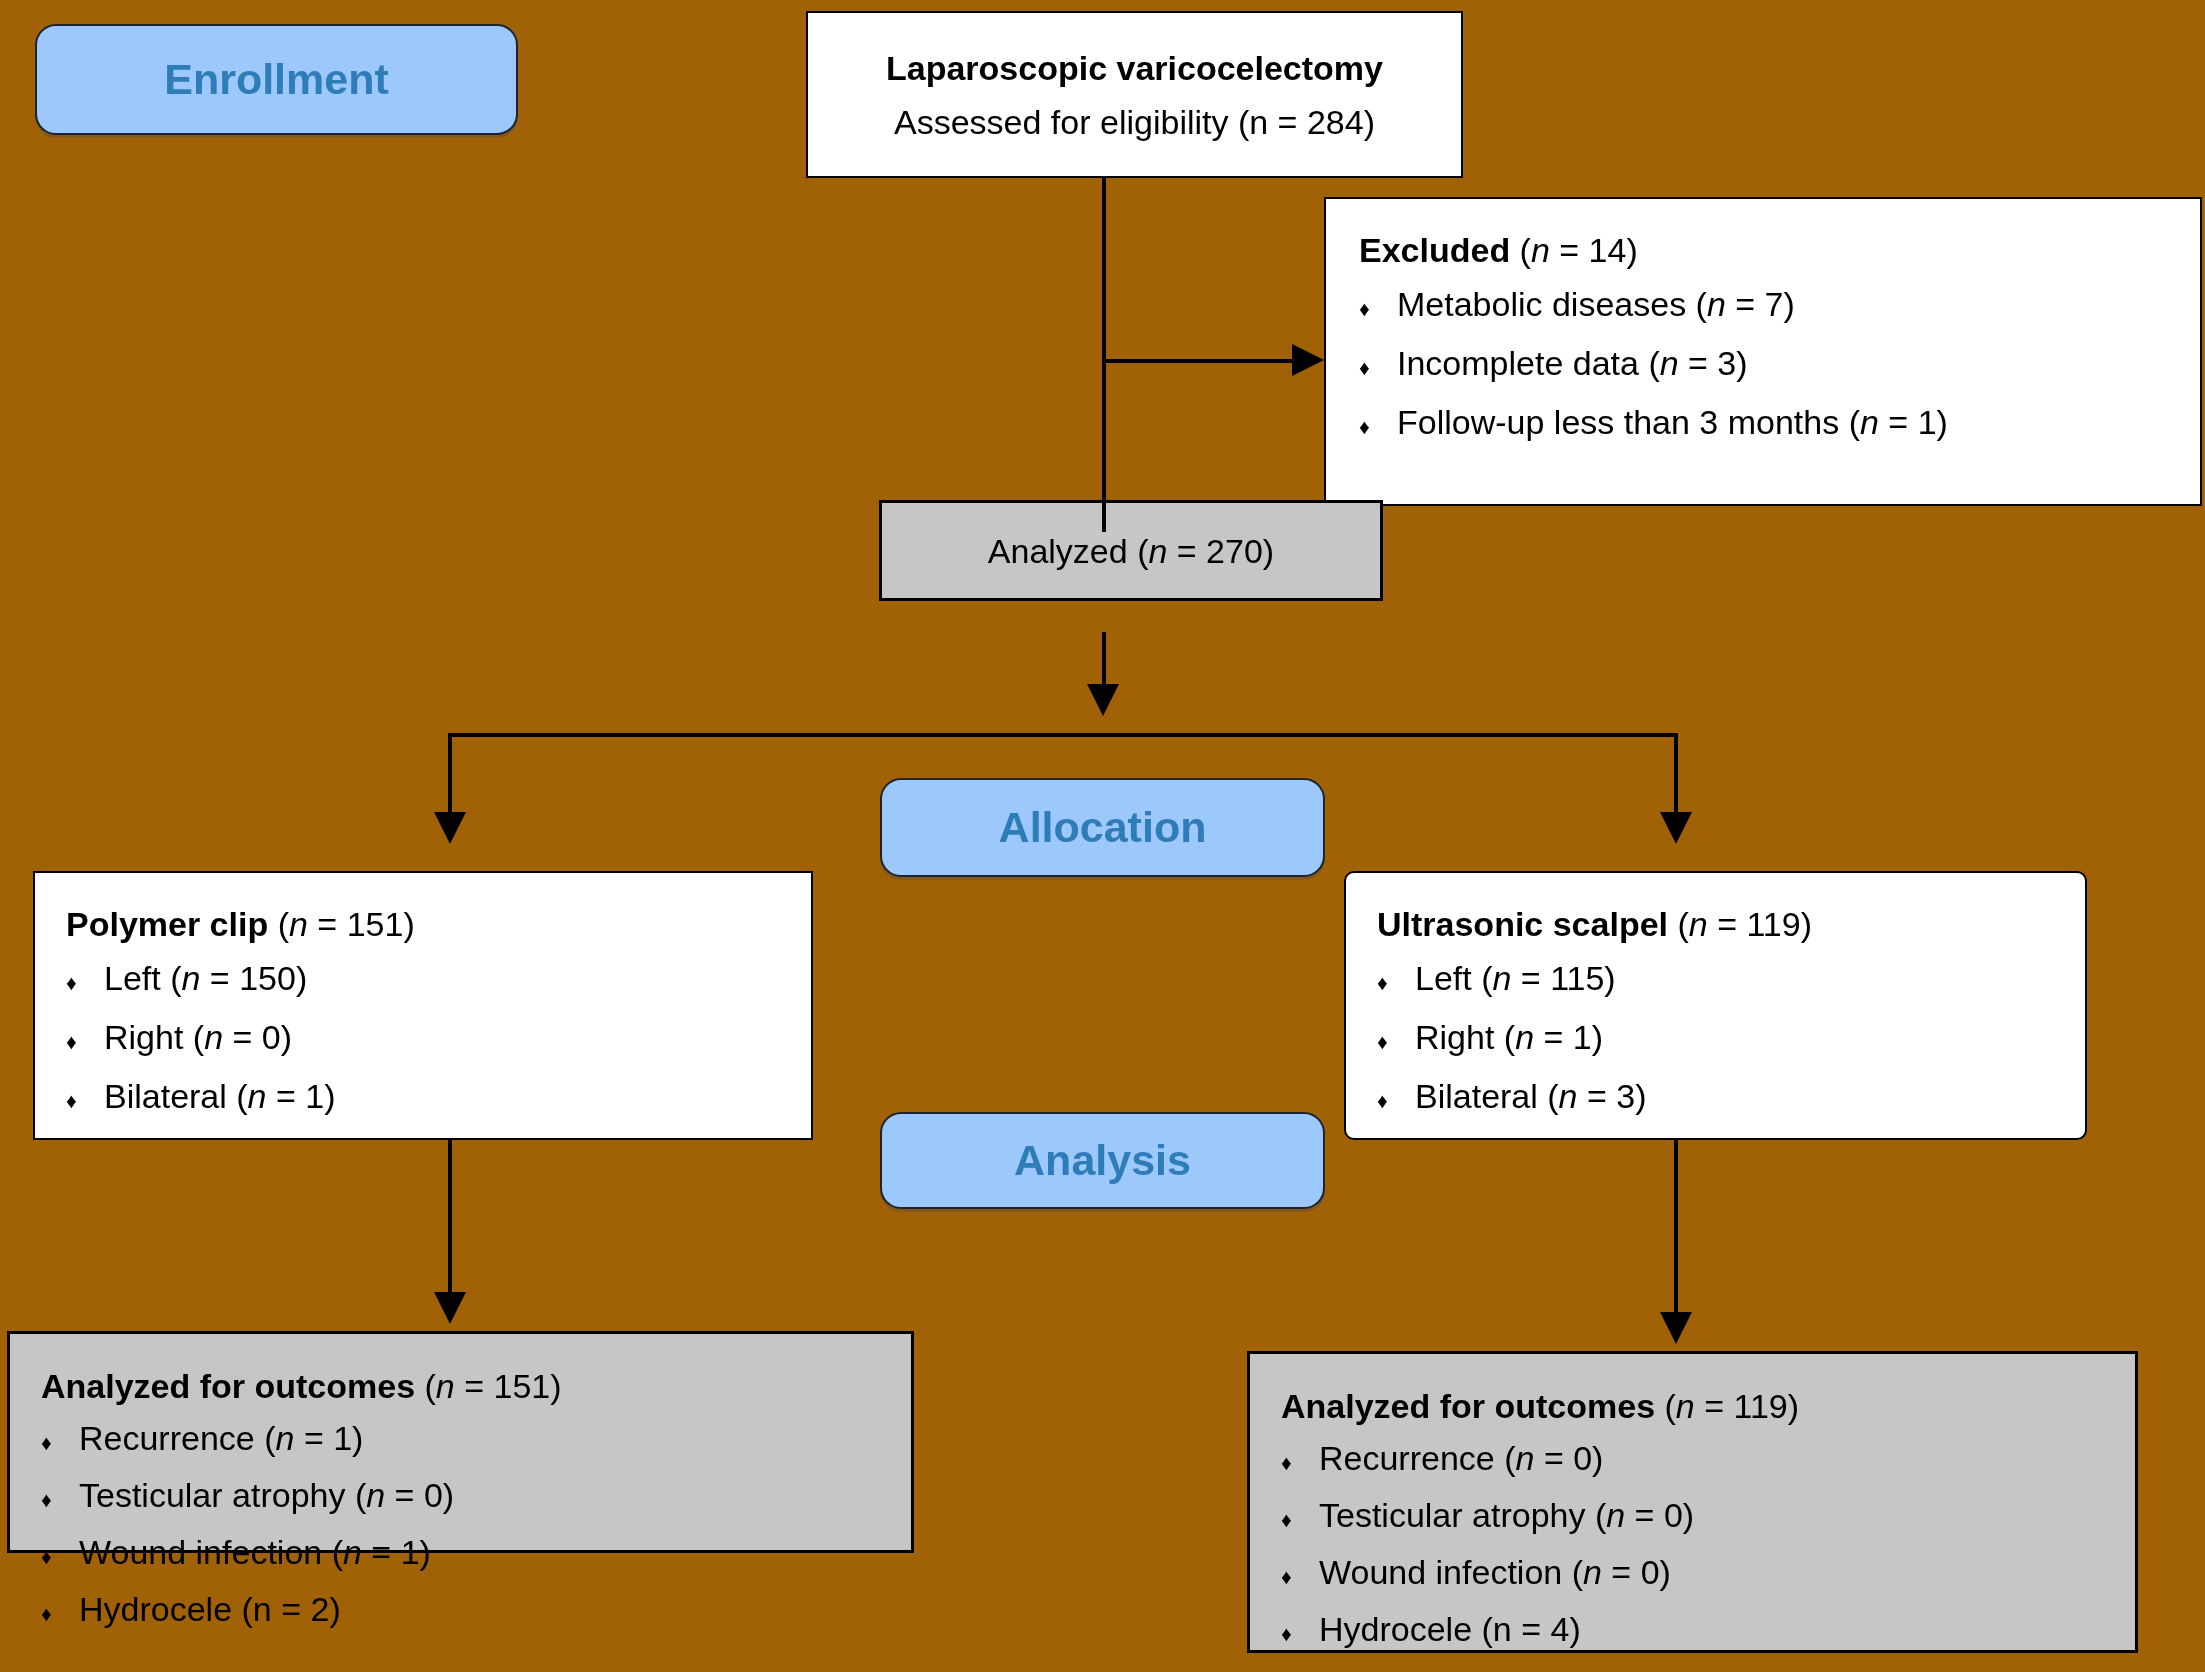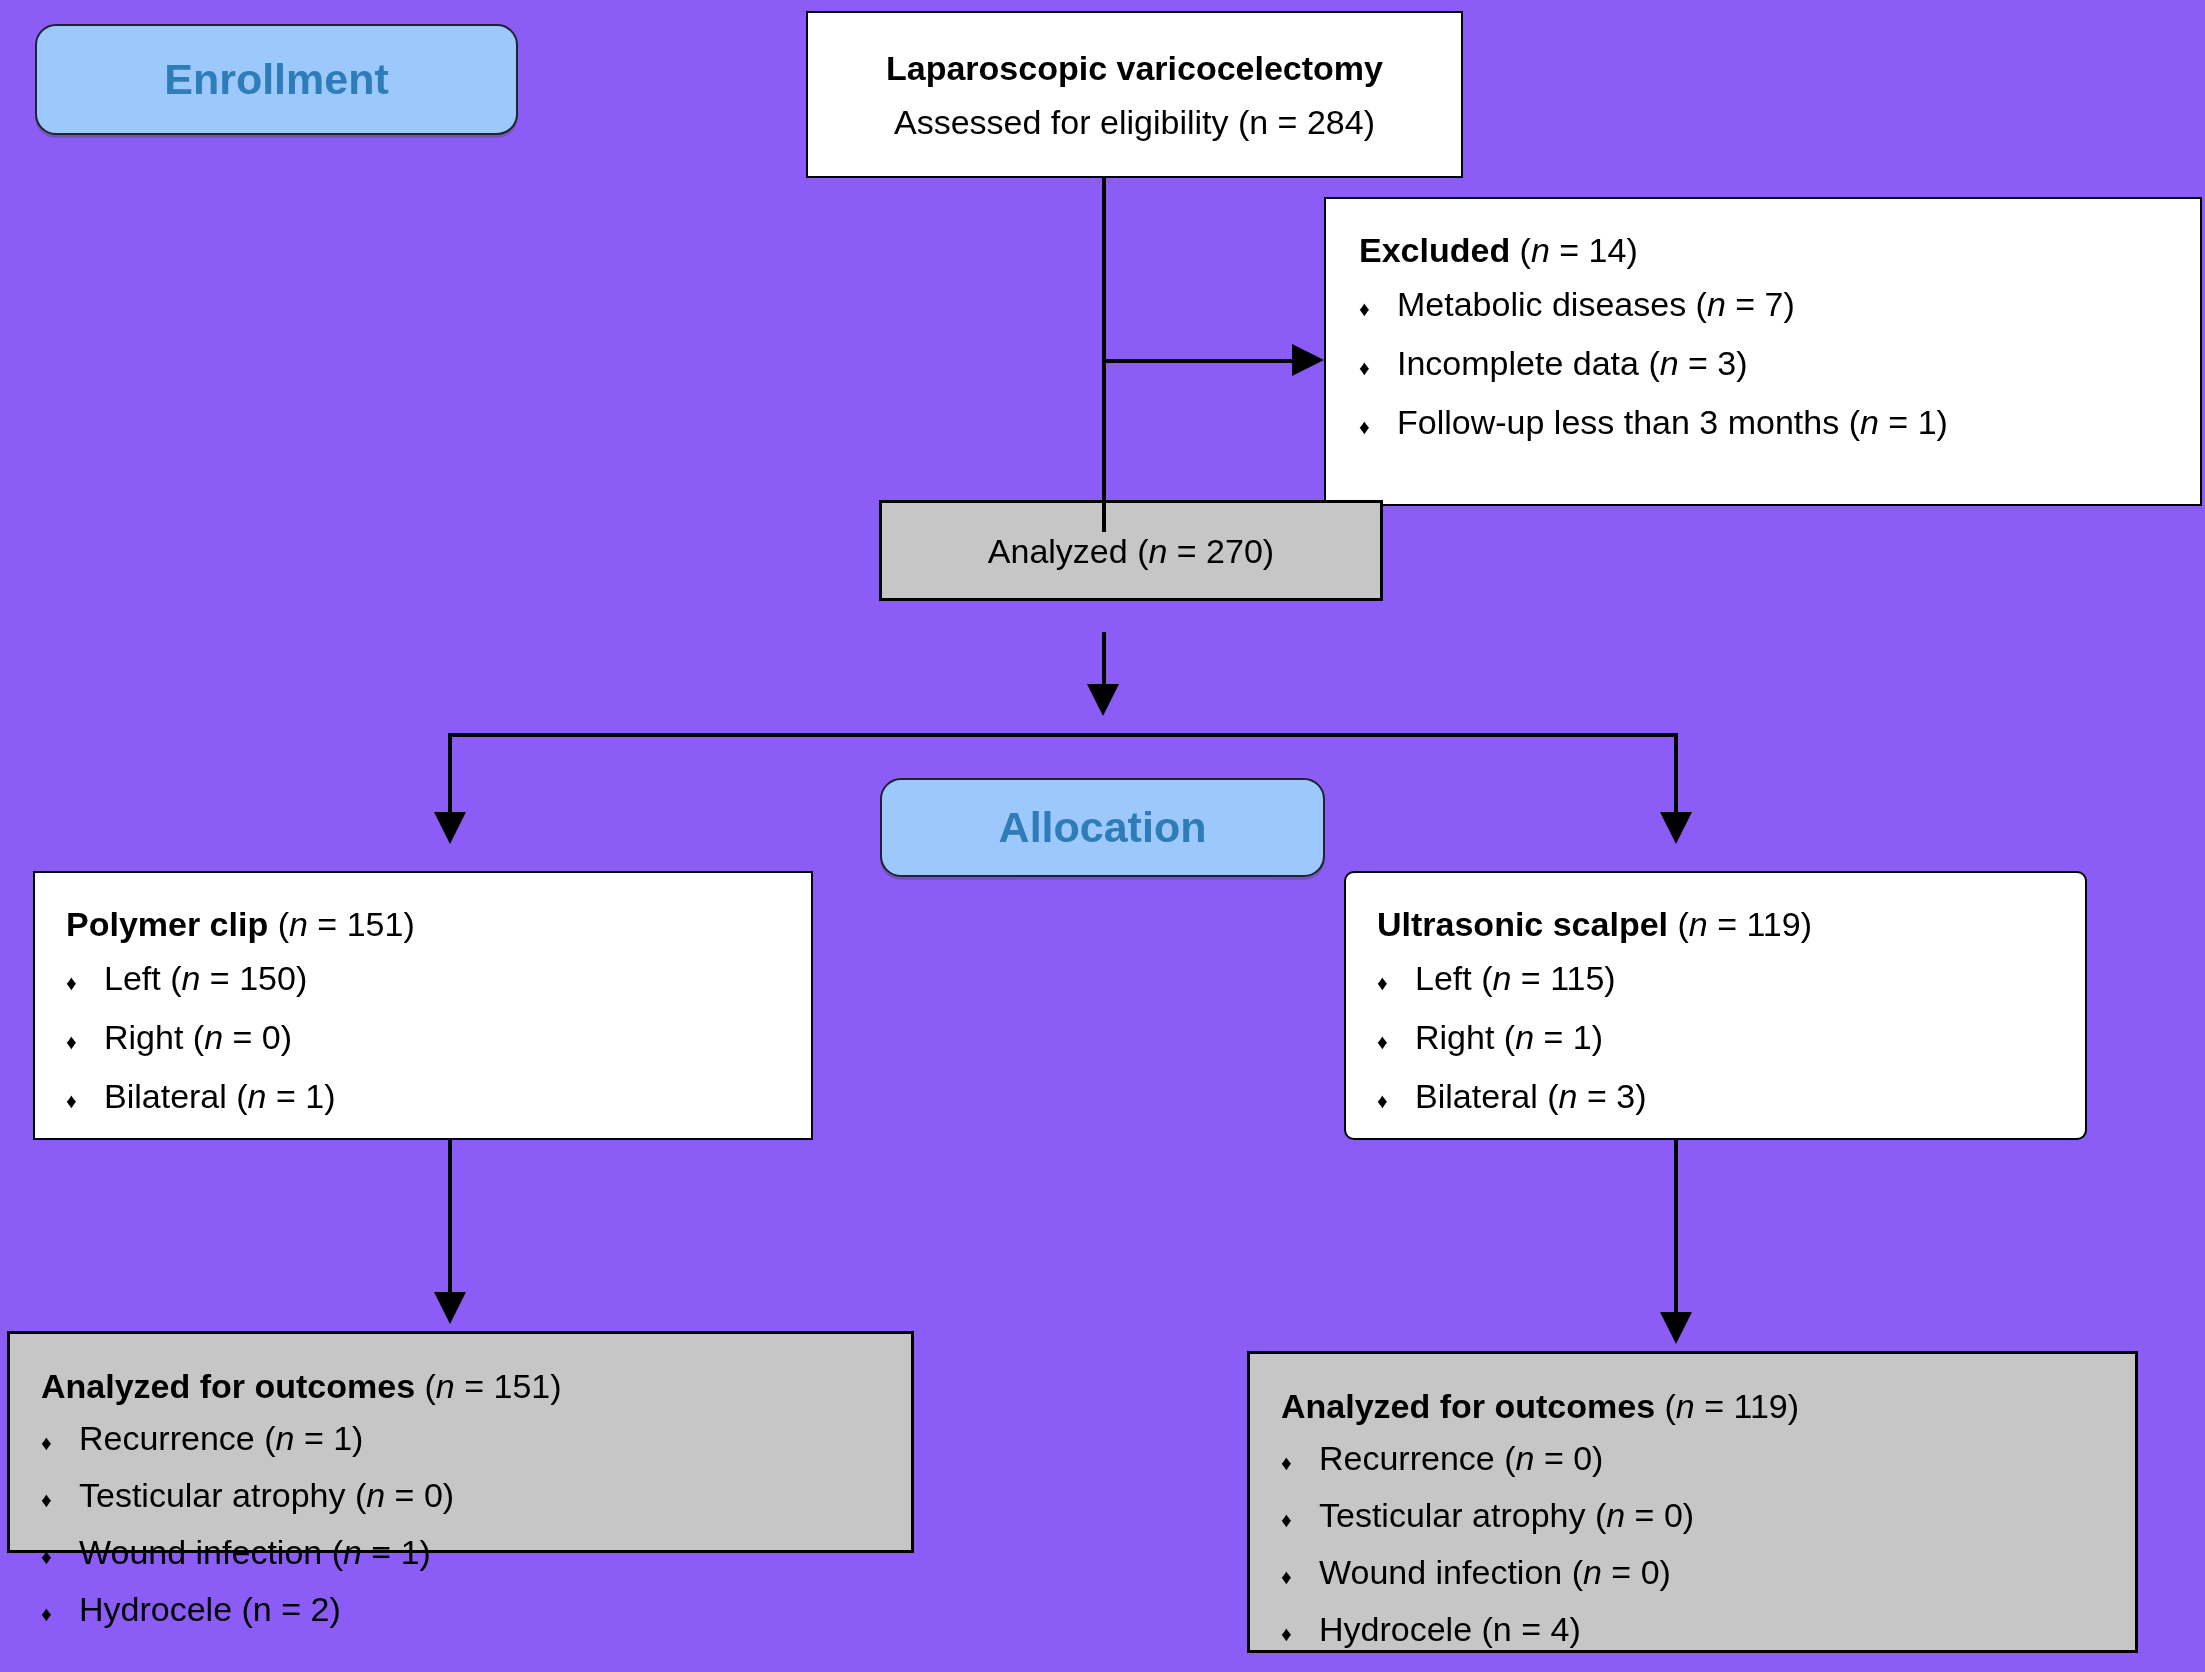--- a/index.html
+++ b/index.html
@@ -1,17 +1,17 @@
 <!DOCTYPE html>
 <html style="--label_fill: #9CC8FB; --label_text: #2E7CB8; --gray_fill: #C6C6C6; --line: #000000;font-size:11px"><head>
 <meta charset="utf-8">
 <style>
   html,body{margin:0;padding:0;background:#ffffff;}
   body{font-family:"Liberation Sans", sans-serif; color:#000;}
-  .canvas{position:relative;width:2205px;height:1672px;background:#8b5cf6;overflow:hidden;}
+  .canvas{position:relative;width:2205px;height:1672px;background:#a16207;overflow:hidden;}
 
   
   .stage-label{
     position:absolute;display:flex;align-items:center;justify-content:center;
     background:var(--label_fill,#9CC8FB);
     color:var(--label_text,#2E7CB8);
     border:2.8px solid #1b2430;border-radius:21px;
     font-size:43px;font-weight:bold;
     box-shadow:0 2.8px 0 rgba(70,70,70,.35);
     box-sizing:border-box;white-space:nowrap;
@@ -39,20 +39,23 @@
 </head>
 <body>
 
 <div class="canvas">
 
   <div class="stage-label" style="left:35px;top:24px;width:483px;height:111px;">
     <span>Enrollment</span>
   </div>
   <div class="stage-label" style="left:880px;top:778px;width:445px;height:99px;">
     <span>Allocation</span>
+  </div>
+  <div class="stage-label" style="left:880px;top:1112px;width:445px;height:97px;">
+    <span>Analysis</span>
   </div>
 
   <div class="box center" style="left:806px;top:11px;width:657px;height:167px;flex-direction:column;">
     <div class="line"><b>Laparoscopic varicocelectomy</b></div>
     <div class="line">Assessed for eligibility (n = 284)</div>
   </div>
 
   <div class="box" style="left:1324px;top:197px;width:878px;height:309px;padding:23.6px 21px 0 33px;">
     <div class="line"><b>Excluded</b> (<i>n</i> = 14)</div>
     <div class="li"><span class="bullet">♦</span><span>Metabolic diseases (<i>n</i> = 7)</span></div>

